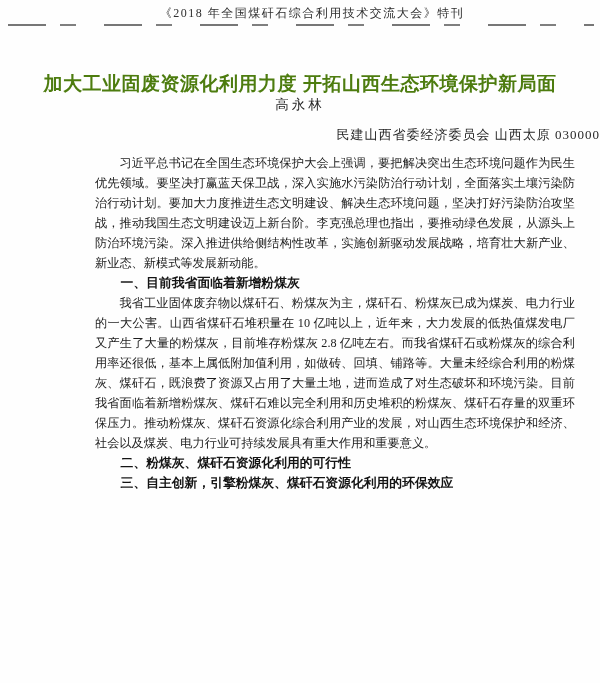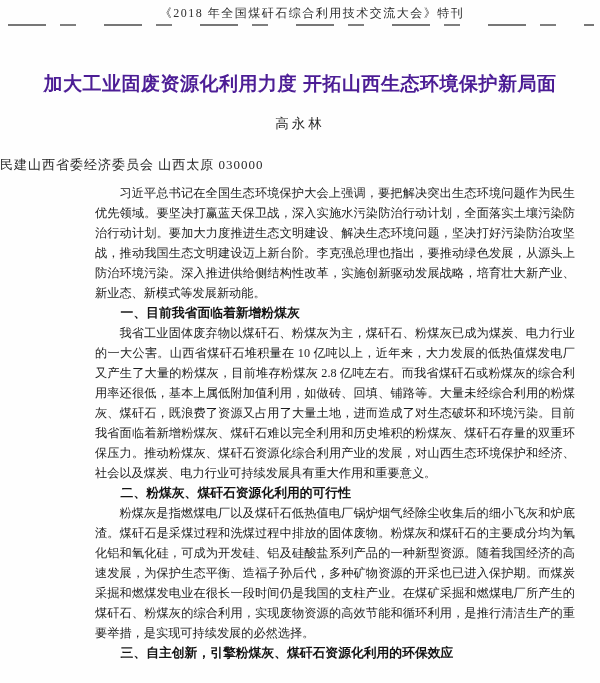--- a/index.html
+++ b/index.html
@@ -40,32 +40,31 @@
     opacity: 0.75;
   }
   .title {
     margin: 72px 12px 0 12px;
     text-align: center;
     font-family: "Liberation Sans", "DejaVu Sans", sans-serif;
     font-weight: bold;
     font-size: 19px;
     line-height: 24px;
     letter-spacing: 0.5px;
-    color: #4c1d95;
+    color: #4d7c0f;
   }
   .author {
-    margin-top: 19px;
     text-align: center;
     font-size: 13.5px;
     letter-spacing: 3px;
     color: #262626;
   }
   .affiliation {
-    margin-top: 23px;
-    text-align: left;
+    margin-top: 12px;
+    text-align: right;
     font-size: 13px;
     letter-spacing: 1px;
     color: #262626;
   }
   .article {
     margin: 9px 25px 0 95px;
     font-size: 12.2px;
     line-height: 20px;
     text-align: justify;
     color: #1c1c1c;
@@ -91,17 +90,16 @@
 
   <div class="author">高永林</div>
 
   <div class="affiliation">民建山西省委经济委员会  山西太原  030000</div>
 
   <div class="article">
     <p class="para">习近平总书记在全国生态环境保护大会上强调，要把解决突出生态环境问题作为民生优先领域。要坚决打赢蓝天保卫战，深入实施水污染防治行动计划，全面落实土壤污染防治行动计划。要加大力度推进生态文明建设、解决生态环境问题，坚决打好污染防治攻坚战，推动我国生态文明建设迈上新台阶。李克强总理也指出，要推动绿色发展，从源头上防治环境污染。深入推进供给侧结构性改革，实施创新驱动发展战略，培育壮大新产业、新业态、新模式等发展新动能。</p>
     <p class="heading">一、目前我省面临着新增粉煤灰</p>
     <p class="para">我省工业固体废弃物以煤矸石、粉煤灰为主，煤矸石、粉煤灰已成为煤炭、电力行业的一大公害。山西省煤矸石堆积量在 10 亿吨以上，近年来，大力发展的低热值煤发电厂又产生了大量的粉煤灰，目前堆存粉煤灰 2.8 亿吨左右。而我省煤矸石或粉煤灰的综合利用率还很低，基本上属低附加值利用，如做砖、回填、铺路等。大量未经综合利用的粉煤灰、煤矸石，既浪费了资源又占用了大量土地，进而造成了对生态破坏和环境污染。目前我省面临着新增粉煤灰、煤矸石难以完全利用和历史堆积的粉煤灰、煤矸石存量的双重环保压力。推动粉煤灰、煤矸石资源化综合利用产业的发展，对山西生态环境保护和经济、社会以及煤炭、电力行业可持续发展具有重大作用和重要意义。</p>
     <p class="heading">二、粉煤灰、煤矸石资源化利用的可行性</p>
-    <p class="para">粉煤灰是指燃煤电厂以及煤矸石低热值电厂锅炉烟气经除尘收集后的细小飞灰和炉底渣。煤矸石是采煤过程和洗煤过程中排放的固体废物。粉煤灰和煤矸石的主要成分均为氧化铝和氧化硅，可成为开发硅、铝及硅酸盐系列产品的一种新型资源。随着我国经济的高速发展，为保护生态平衡、造福子孙后代，多种矿物资源的开采也已进入保护期。而煤炭采掘和燃煤发电业在很长一段时间仍是我国的支柱产业。在煤矿采掘和燃煤电厂所产生的煤矸石、粉煤灰的综合利用，实现废物资源的高效节能和循环利用，是推行清洁生产的重要举措，是实现可持续发展的必然选择。</p>
     <p class="heading">三、自主创新，引擎粉煤灰、煤矸石资源化利用的环保效应</p>
   </div>
 
 </div>
 
 </body></html>

